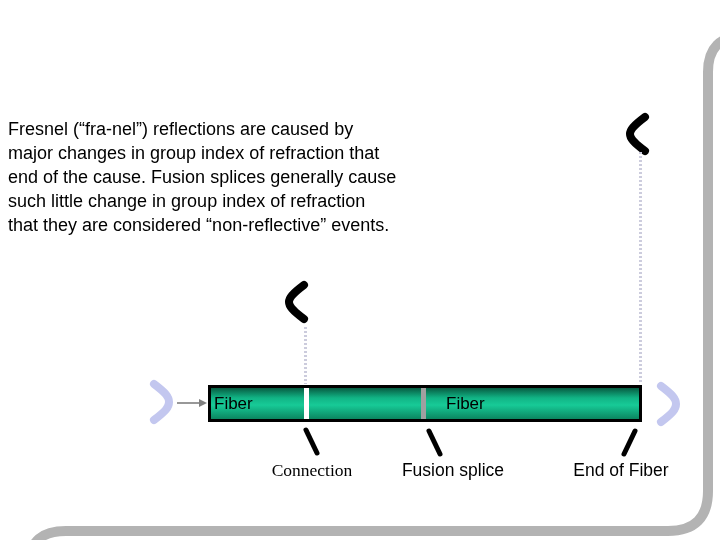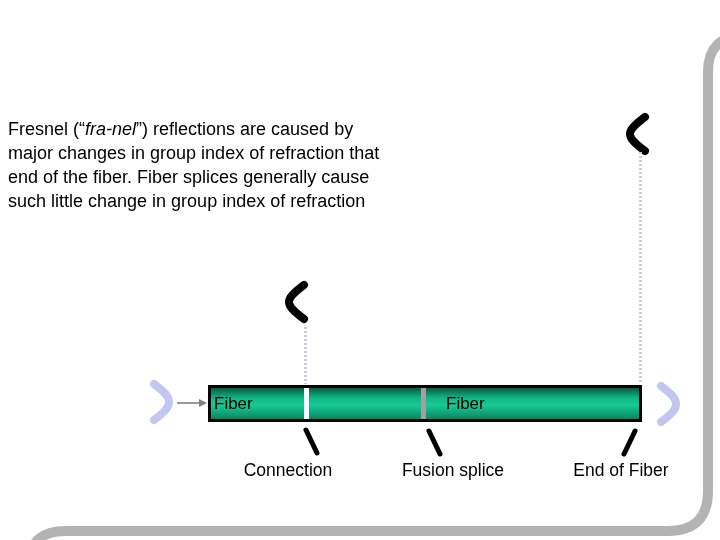--- a/index.html
+++ b/index.html
@@ -16,21 +16,21 @@
     left:18px;top:74px;
     font-size:26px;font-weight:bold;
     color:var(--title_blue,#333399);
     letter-spacing:0px;
   }
   .body-text{
     left:8px;top:117px;
     font-size:18px;line-height:24px;
     white-space:nowrap;
   }
-  .body-text .it{font-style:italic;}
+  .body-text .it{}
   .otdr-label{
     left:90px;top:377px;
     font-size:17.5px;line-height:22px;
   }
   .fiber-bar{
     left:208px;top:385px;
     width:434px;height:37px;
     box-sizing:border-box;
     border:3px solid var(--bar_border_black,#000);
     background:linear-gradient(180deg,
@@ -73,22 +73,23 @@
 <div class="slide">
 
   <svg class="abs" style="left:0;top:0;" width="720" height="540">
     <path class="frame-path" d="M 30 562 Q 30 531 66 531 L 668 531 Q 708 531 708 491 L 708 72 Q 708 36 744 36"></path>
   </svg>
 
 
   <div class="abs body-text">
     <div><span>Fresnel (“</span><span class="it">fra-nel</span><span>”) reflections are caused by</span></div>
     <div>major changes in group index of refraction that</div>
-    <div>end of the fiber. Fiber splices generally cause</div>
+    <div>end of the cause. Fusion splices generally cause</div>
     <div>such little change in group index of refraction</div>
+    <div>that they are considered “non-reflective” events.</div>
   </div>
 
   <svg class="abs" style="left:283px;top:281px;" width="26" height="42">
     <path class="stroke-black-chevron" d="M 21 4 C 9 13 6 17 6 21 C 6 25 9 29 21 38"></path>
   </svg>
   <div class="abs dotted" style="left:304px;top:327px;height:57px;"></div>
 
   <svg class="abs" style="left:624px;top:113px;" width="26" height="42">
     <path class="stroke-black-chevron" d="M 21 4 C 9 13 6 17 6 21 C 6 25 9 29 21 38"></path>
   </svg>
@@ -117,17 +118,17 @@
   <svg class="abs" style="left:302px;top:427px;" width="20" height="30">
     <line class="tick-line" x1="4" y1="3" x2="15" y2="26"></line>
   </svg>
   <svg class="abs" style="left:425px;top:428px;" width="20" height="30">
     <line class="tick-line" x1="4" y1="3" x2="15" y2="26"></line>
   </svg>
   <svg class="abs" style="left:619px;top:428px;" width="20" height="30">
     <line class="tick-line" x1="16" y1="3" x2="5" y2="26"></line>
   </svg>
 
-  <div class="abs event-label" style="left:232px;width:112px;">Connection</div>
+  <div class="abs event-label" style="left:256px;width:112px;font-family:Liberation Serif, serif;">Connection</div>
   <div class="abs event-label" style="left:394px;width:118px;">Fusion splice</div>
   <div class="abs event-label" style="left:562px;width:118px;">End of Fiber</div>
 
 </div>
 
 </body></html>

